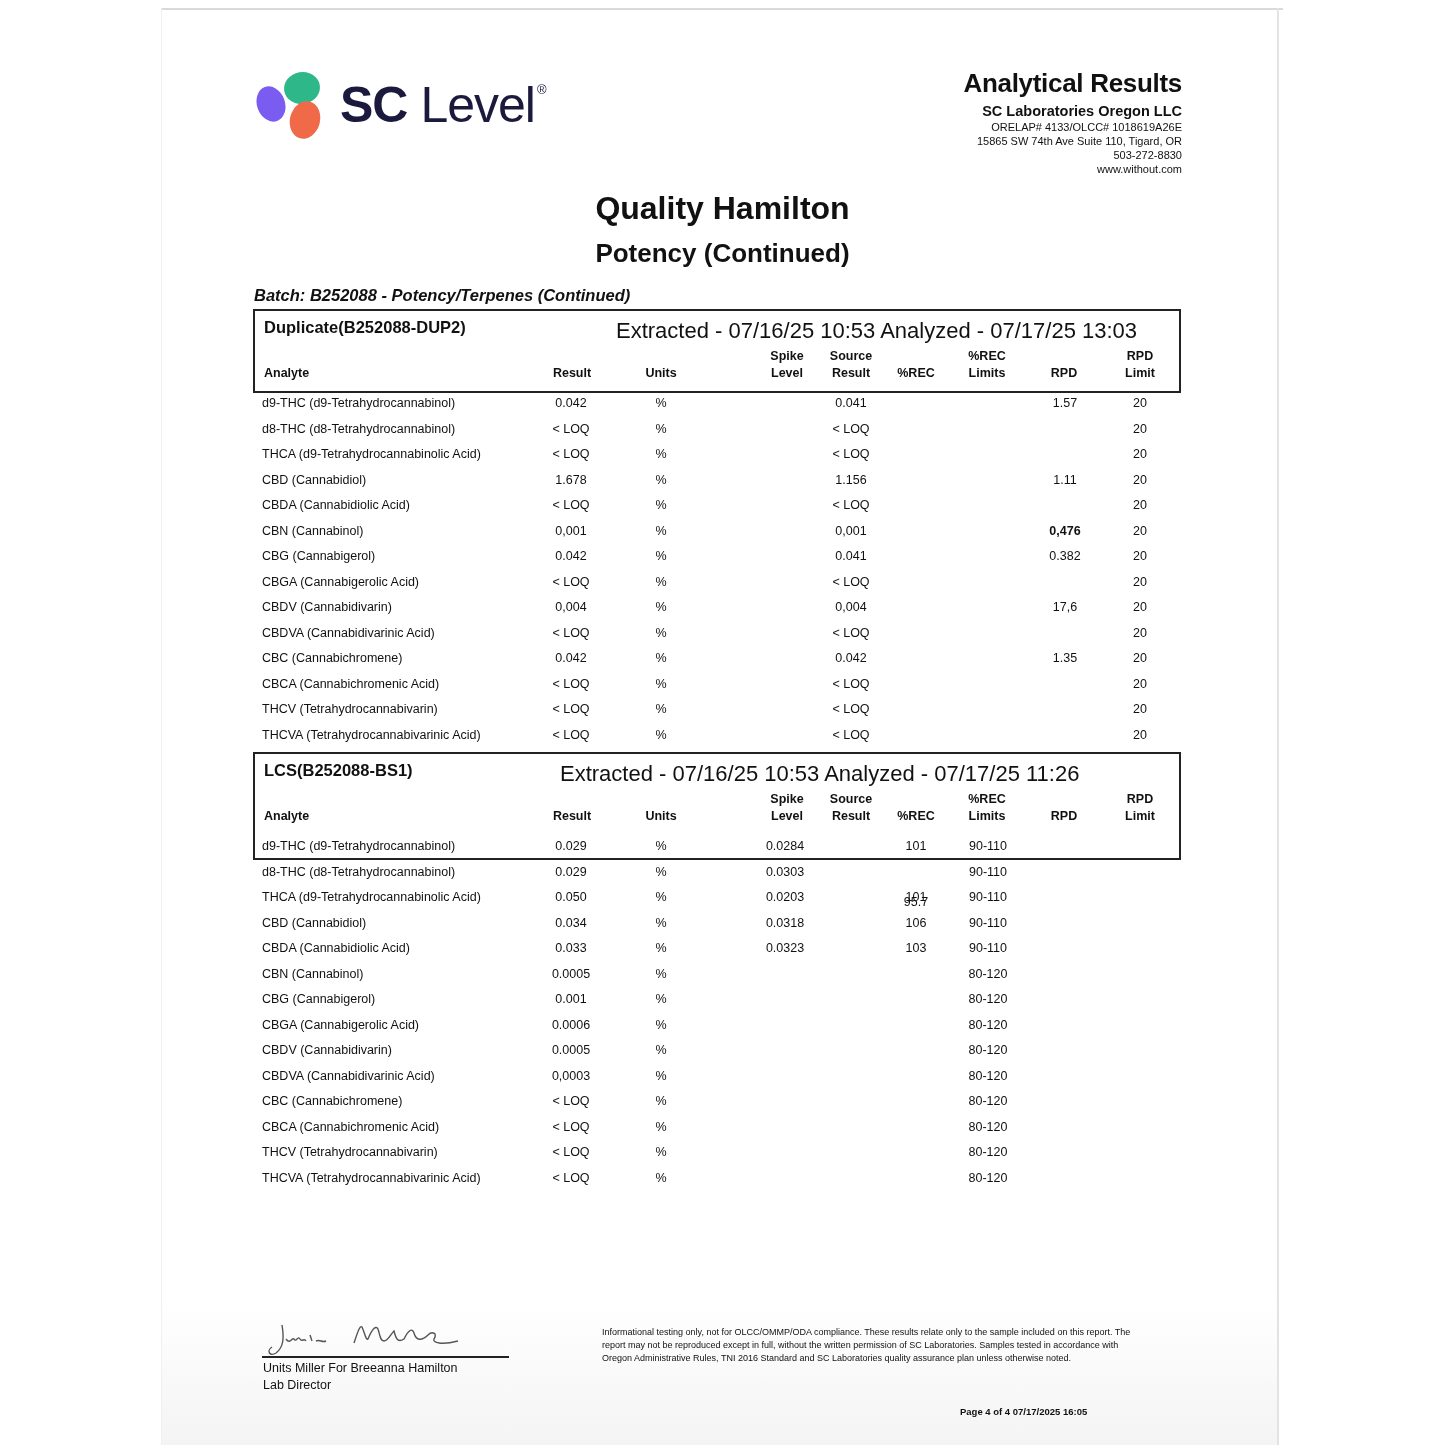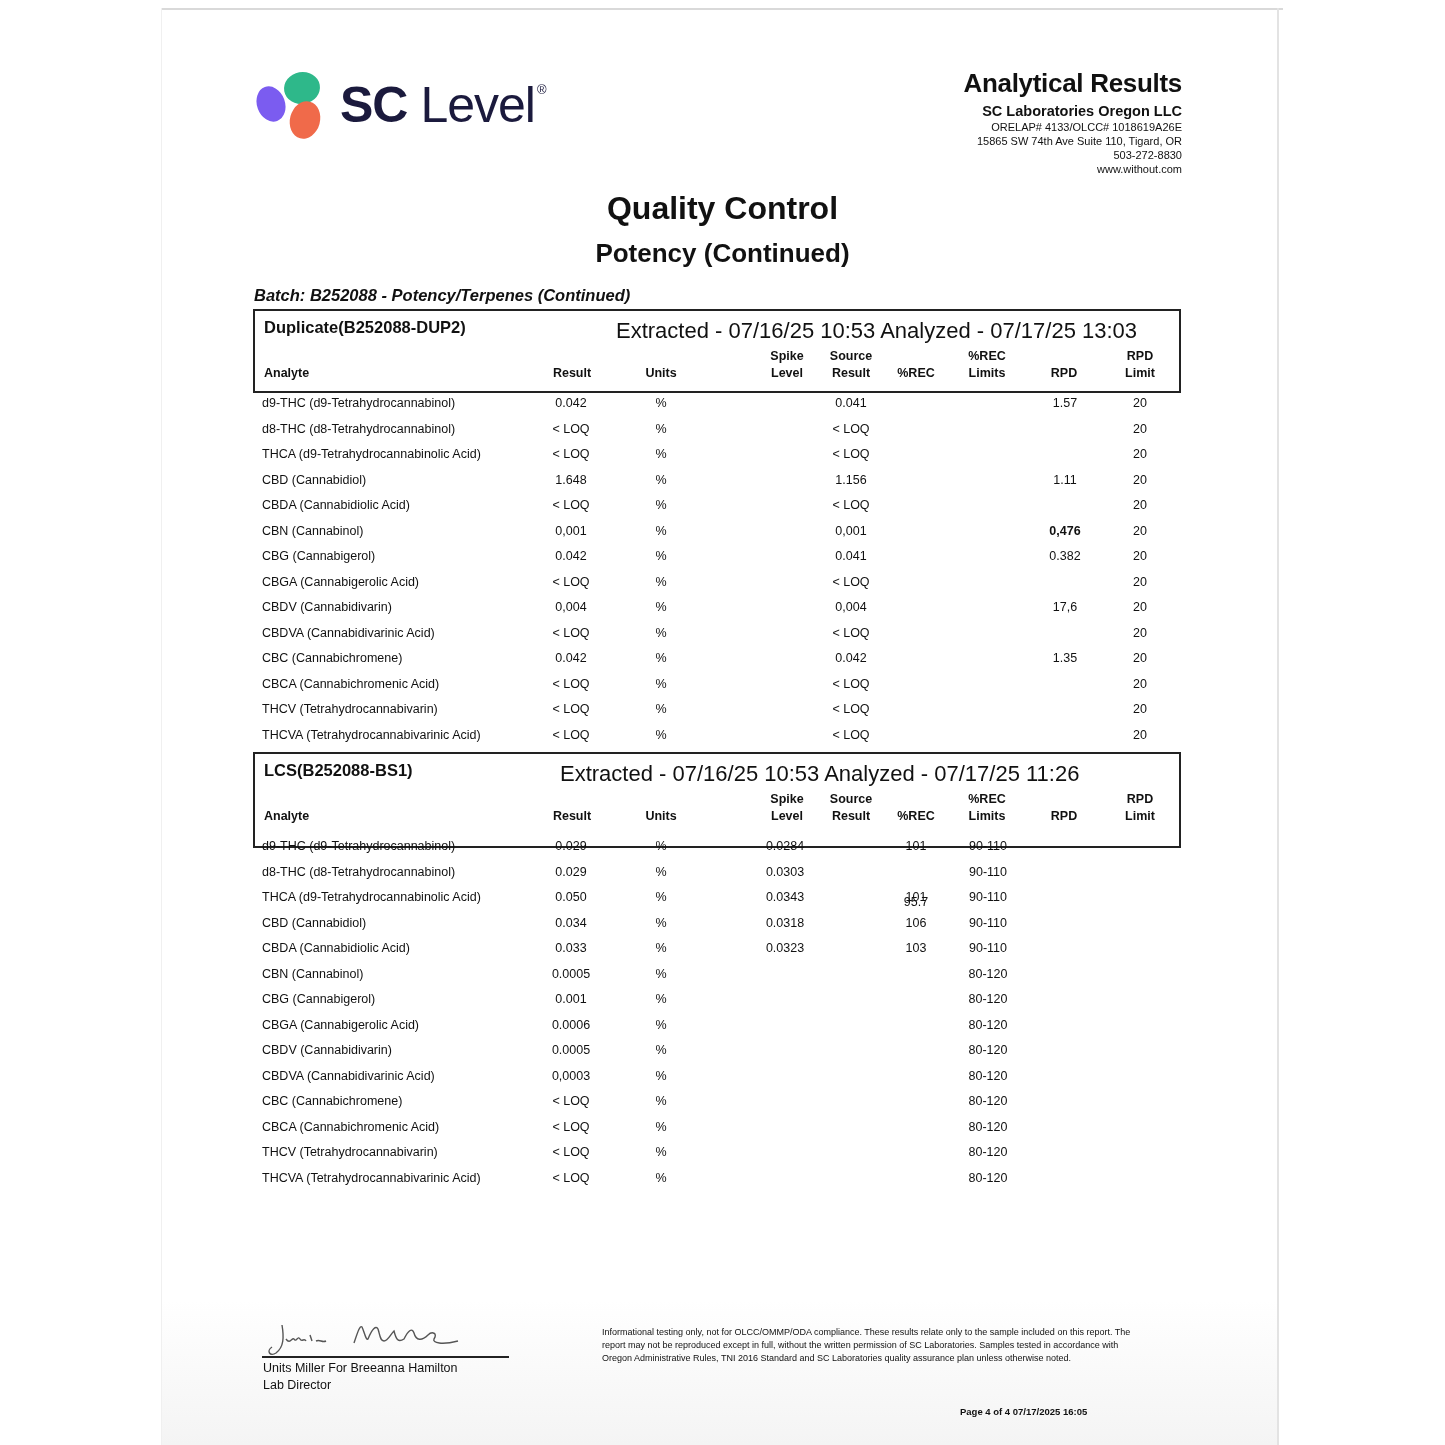--- a/index.html
+++ b/index.html
@@ -62,21 +62,21 @@
 
 <div class="lab-info">
   <div class="title">Analytical Results</div>
   <div class="company">SC Laboratories Oregon LLC</div>
   <div class="line">ORELAP# 4133/OLCC# 1018619A26E</div>
   <div class="line">15865 SW 74th Ave Suite 110, Tigard, OR</div>
   <div class="line">503-272-8830</div>
   <div class="line">www.without.com</div>
 </div>
 
-<div class="qc-title">Quality Control</div>
+<div class="qc-title">Quality Hamilton</div>
 <div class="qc-subtitle">Potency (Continued)</div>
 <div class="batch">Batch:  B252088 - Potency/Terpenes (Continued)</div>
 
 <div class="section-box" style="top:309px;height:84px;">
   <div class="section-title">Duplicate(B252088-DUP2)</div>
   <div class="section-dates" style="left:361px;">Extracted - 07/16/25 10:53  Analyzed - 07/17/25 13:03</div>
 </div>
 <div class="hdr left" style="left:264px;top:365px;">Analyte</div>
 <div class="hdr" style="left:572px;top:365px;">Result</div>
 <div class="hdr" style="left:661px;top:365px;">Units</div>
@@ -116,21 +116,21 @@
       <span class="cell" style="left: 661px;">%</span>
       <span class="cell" style="left: 785px;"></span>
       <span class="cell" style="left: 851px;">&lt; LOQ</span>
       <span class="cell" style="left: 916px;"></span>
       <span class="cell" style="left: 988px;"></span>
       <span class="cell" style="left: 1065px;"></span>
       <span class="cell" style="left: 1140px;">20</span>
     </div>
     <div class="row" style="top: 472.5px;">
       <span class="cell analyte">CBD (Cannabidiol)</span>
-      <span class="cell" style="left: 571px;">1.648</span>
+      <span class="cell" style="left: 571px;">1.678</span>
       <span class="cell" style="left: 661px;">%</span>
       <span class="cell" style="left: 785px;"></span>
       <span class="cell" style="left: 851px;">1.156</span>
       <span class="cell" style="left: 916px;"></span>
       <span class="cell" style="left: 988px;"></span>
       <span class="cell" style="left: 1065px;">1.11</span>
       <span class="cell" style="left: 1140px;">20</span>
     </div>
     <div class="row" style="top: 498px;">
       <span class="cell analyte">CBDA (Cannabidiolic Acid)</span>
@@ -237,21 +237,21 @@
       <span class="cell" style="left: 661px;">%</span>
       <span class="cell" style="left: 785px;"></span>
       <span class="cell" style="left: 851px;">&lt; LOQ</span>
       <span class="cell" style="left: 916px;"></span>
       <span class="cell" style="left: 988px;"></span>
       <span class="cell" style="left: 1065px;"></span>
       <span class="cell" style="left: 1140px;">20</span>
     </div>
   </div>
 
-<div class="section-box" style="top:752px;height:96px;">
+<div class="section-box" style="top:752px;height:108px;">
   <div class="section-title">LCS(B252088-BS1)</div>
   <div class="section-dates" style="left:305px;">Extracted - 07/16/25 10:53  Analyzed - 07/17/25 11:26</div>
 </div>
 <div class="hdr left" style="left:264px;top:808px;">Analyte</div>
 <div class="hdr" style="left:572px;top:808px;">Result</div>
 <div class="hdr" style="left:661px;top:808px;">Units</div>
 <div class="hdr" style="left:787px;top:791px;"><span>Spike</span><br><span>Level</span></div>
 <div class="hdr" style="left:851px;top:791px;"><span>Source</span><br><span>Result</span></div>
 <div class="hdr" style="left:916px;top:808px;">%REC</div>
 <div class="hdr" style="left:987px;top:791px;"><span>%REC</span><br><span>Limits</span></div>
@@ -278,21 +278,21 @@
       <span class="cell" style="left: 851px;"></span>
       <span class="cell" style="left: 916px; margin-top: 30px;">95.7</span>
       <span class="cell" style="left: 988px;">90-110</span>
       <span class="cell" style="left: 1065px;"></span>
       <span class="cell" style="left: 1140px;"></span>
     </div>
     <div class="row" style="top: 890px;">
       <span class="cell analyte">THCA (d9-Tetrahydrocannabinolic Acid)</span>
       <span class="cell" style="left: 571px;">0.050</span>
       <span class="cell" style="left: 661px;">%</span>
-      <span class="cell" style="left: 785px;">0.0343</span>
+      <span class="cell" style="left: 785px;">0.0203</span>
       <span class="cell" style="left: 851px;"></span>
       <span class="cell" style="left: 916px;">101</span>
       <span class="cell" style="left: 988px;">90-110</span>
       <span class="cell" style="left: 1065px;"></span>
       <span class="cell" style="left: 1140px;"></span>
     </div>
     <div class="row" style="top: 915.5px;">
       <span class="cell analyte">CBD (Cannabidiol)</span>
       <span class="cell" style="left: 571px;">0.034</span>
       <span class="cell" style="left: 661px;">%</span>

